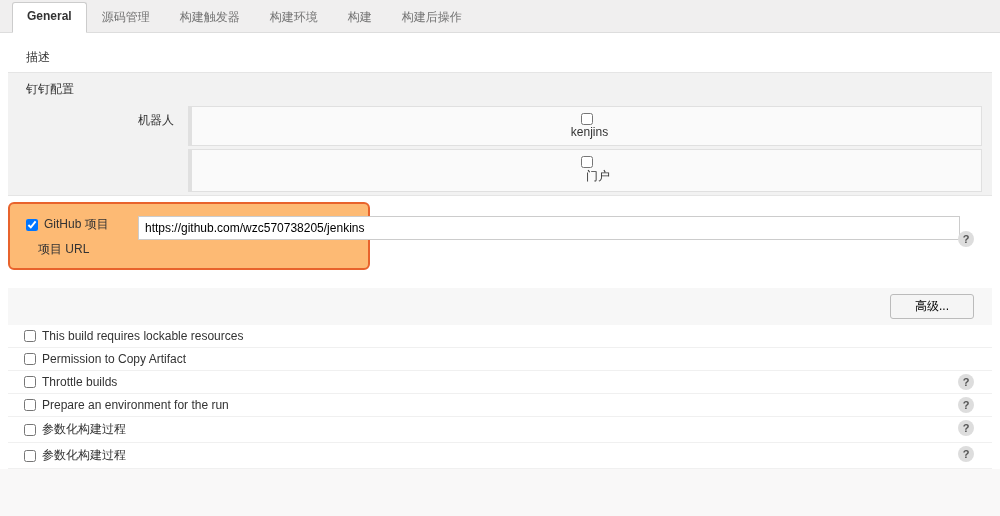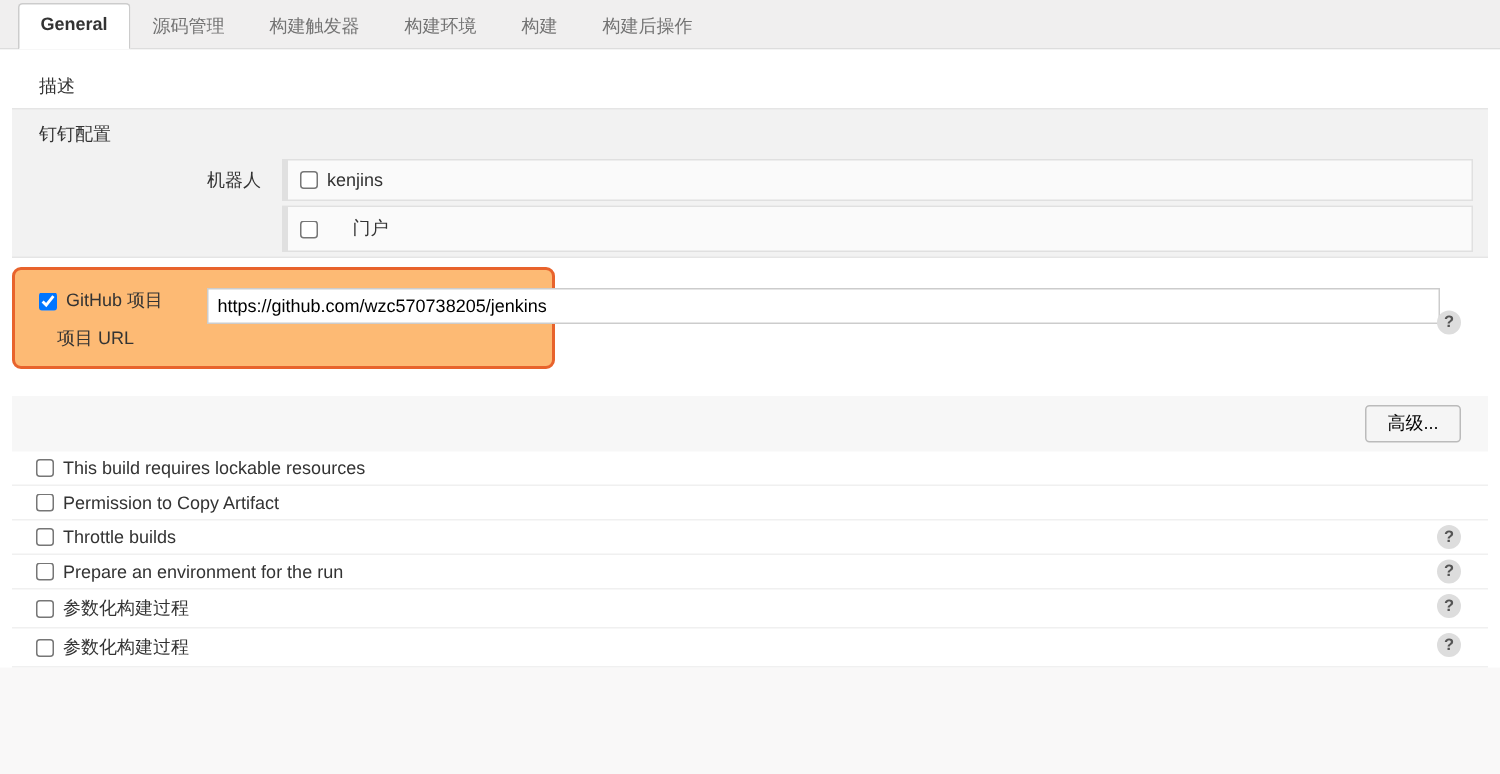--- a/index.html
+++ b/index.html
@@ -97,20 +97,21 @@
   padding-right: 10px;
 }
 .robot-field-row {
   background: #fafafa;
   border: 1px solid #e0e0e0;
   border-left: 4px solid #e0e0e0;
   padding: 6px 8px;
   display: flex;
   align-items: center;
   margin-bottom: 3px;
+  flex-direction: column;
 }
 .highlight-box {
   border: 2px solid #e8632c;
   border-radius: 6px;
   padding: 8px 6px 10px 10px;
   margin-top: 2px;
   background: #fdba74;
   width: 362px;
   position: relative;
 }
@@ -159,21 +160,21 @@
 .advanced-row {
   display: flex;
   justify-content: flex-end;
   padding: 6px 18px 6px 0;
   background: #f7f7f7;
 }
 .btn-advanced {
   background: #f5f5f5;
   border: 1px solid #bbb;
   border-radius: 3px;
-  padding: 3px 14px;
+  padding: 3px 24px;
   font-size: 12px;
   cursor: pointer;
 }
 .option-row {
   display: flex;
   align-items: center;
   padding: 4px 0 4px 16px;
   border-bottom: 1px solid #f0f0f0;
   position: relative;
 }

